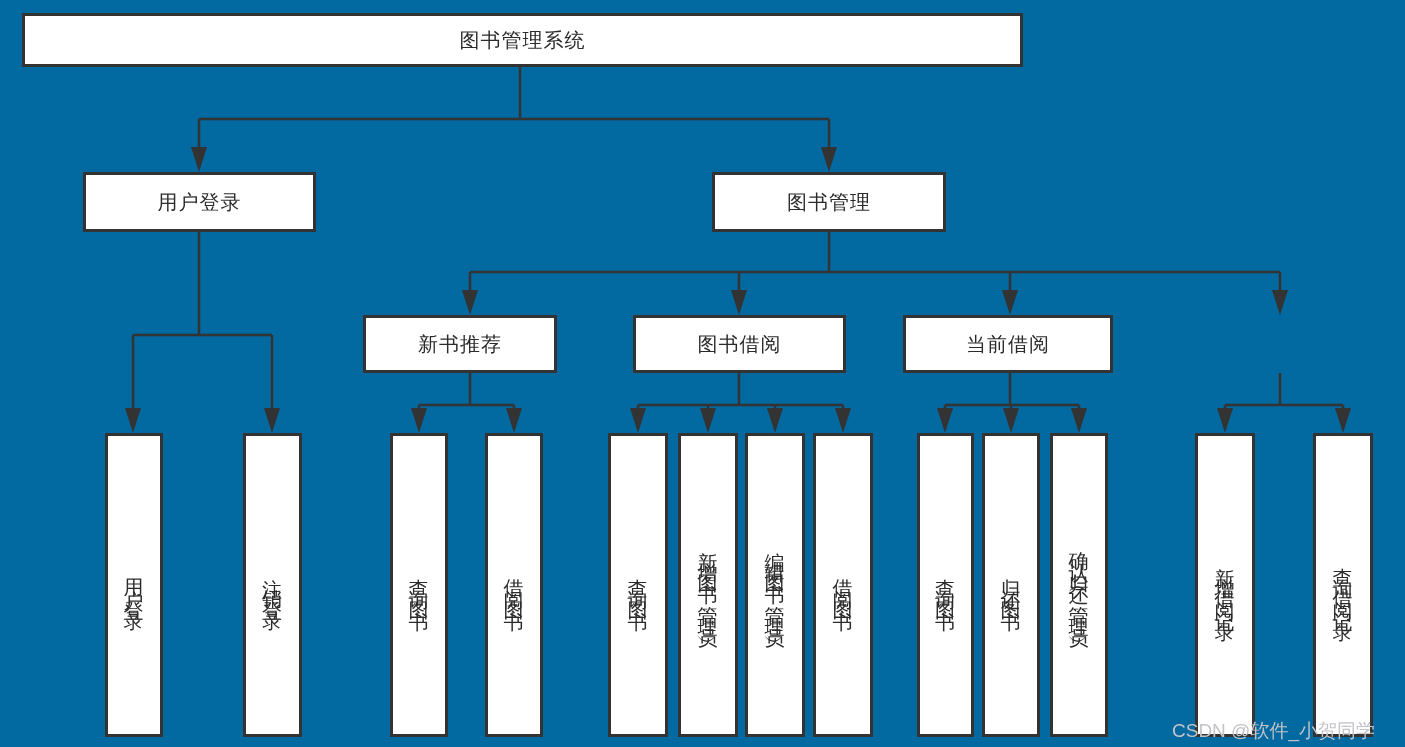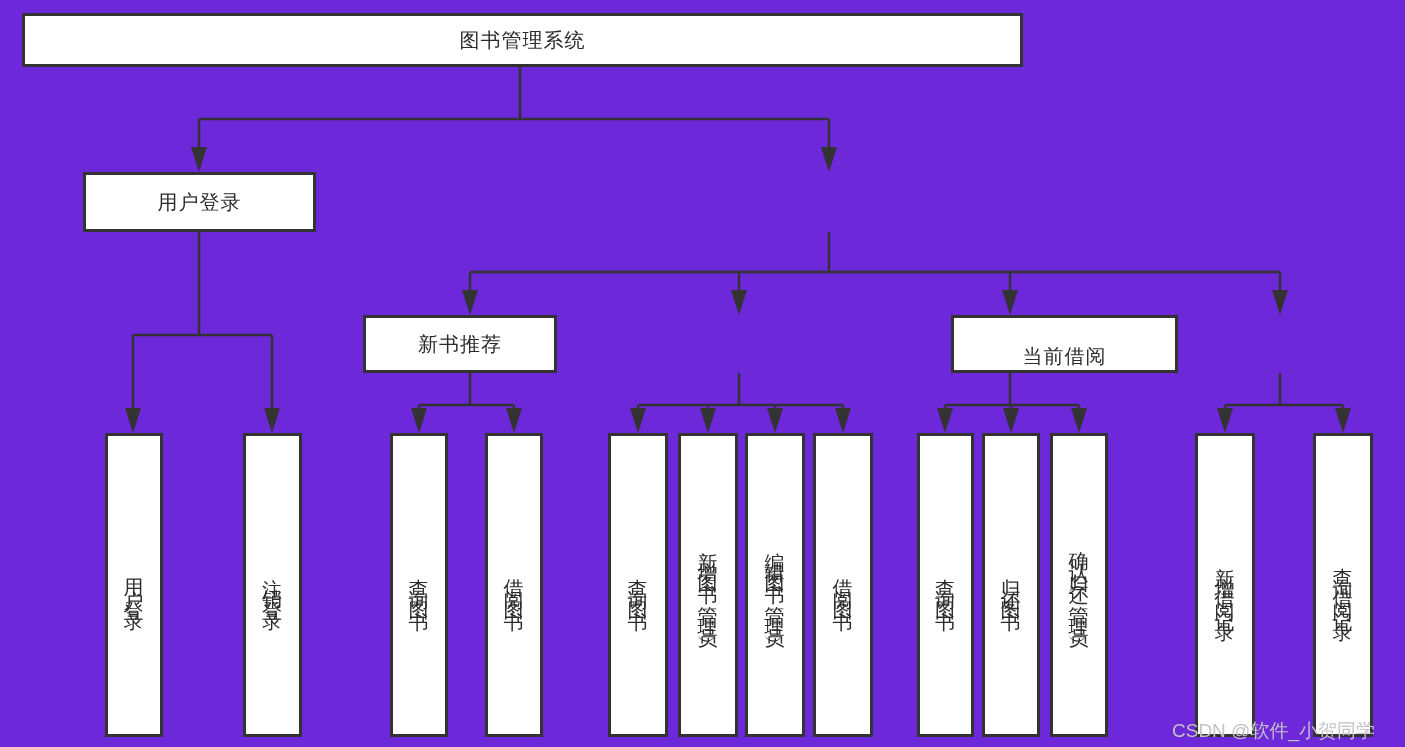--- a/index.html
+++ b/index.html
@@ -1,17 +1,17 @@
 <!DOCTYPE html>
 <html><head>
 <meta charset="utf-8">
 <style>
   html,body { margin:0; padding:0; background:#ffffff; }
   .canvas {
-    position:relative; width:1405px; height:747px; background:#6d28d9;
+    position:relative; width:1405px; height:747px; background:#0369a1;
     font-family:"Liberation Sans","DejaVu Sans",sans-serif; overflow:hidden;
   }
   .box {
     position:absolute; background:#ffffff; border:3px solid #333333;
     box-sizing:border-box; display:flex; align-items:center; justify-content:center;
     color:#2b2b2b;
   }
   .hbox { font-size:20px; letter-spacing:1px; }
   .leaf { top:433px; height:304px; }
   .leaf span {
@@ -100,25 +100,31 @@
     </g>
   </svg>
 
   <div class="box hbox" style="left:22px; top:13px; width:1001px; height:54px;">
     <span>图书管理系统</span>
   </div>
 
   <div class="box hbox" style="left:83px; top:172px; width:233px; height:60px;">
     <span>用户登录</span>
   </div>
+  <div class="box hbox" style="left:712px; top:172px; width:234px; height:60px;">
+    <span>图书管理</span>
+  </div>
 
   <div class="box hbox" style="left:363px; top:315px; width:194px; height:58px;">
     <span>新书推荐</span>
   </div>
-  <div class="box hbox" style="left:951px; top:315px; width:227px; height:58px;align-items:flex-end;">
+  <div class="box hbox" style="left:633px; top:315px; width:213px; height:58px;">
+    <span>图书借阅</span>
+  </div>
+  <div class="box hbox" style="left:903px; top:315px; width:210px; height:58px;">
     <span>当前借阅</span>
   </div>
 
   <div class="box leaf" style="left:105px; width:58px;">
     <span>用户登录</span>
   </div>
   <div class="box leaf" style="left:243px; width:59px;">
     <span>注销登录</span>
   </div>
 

